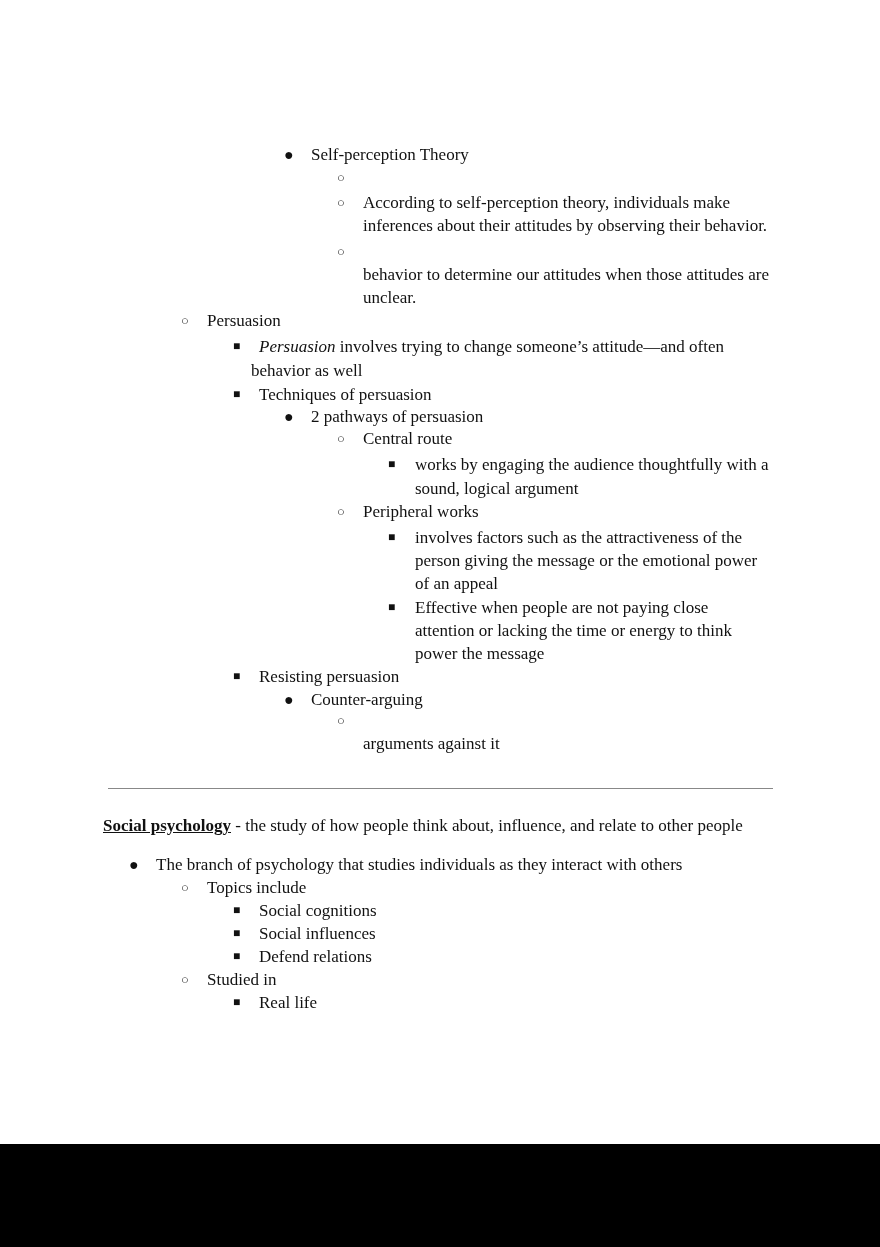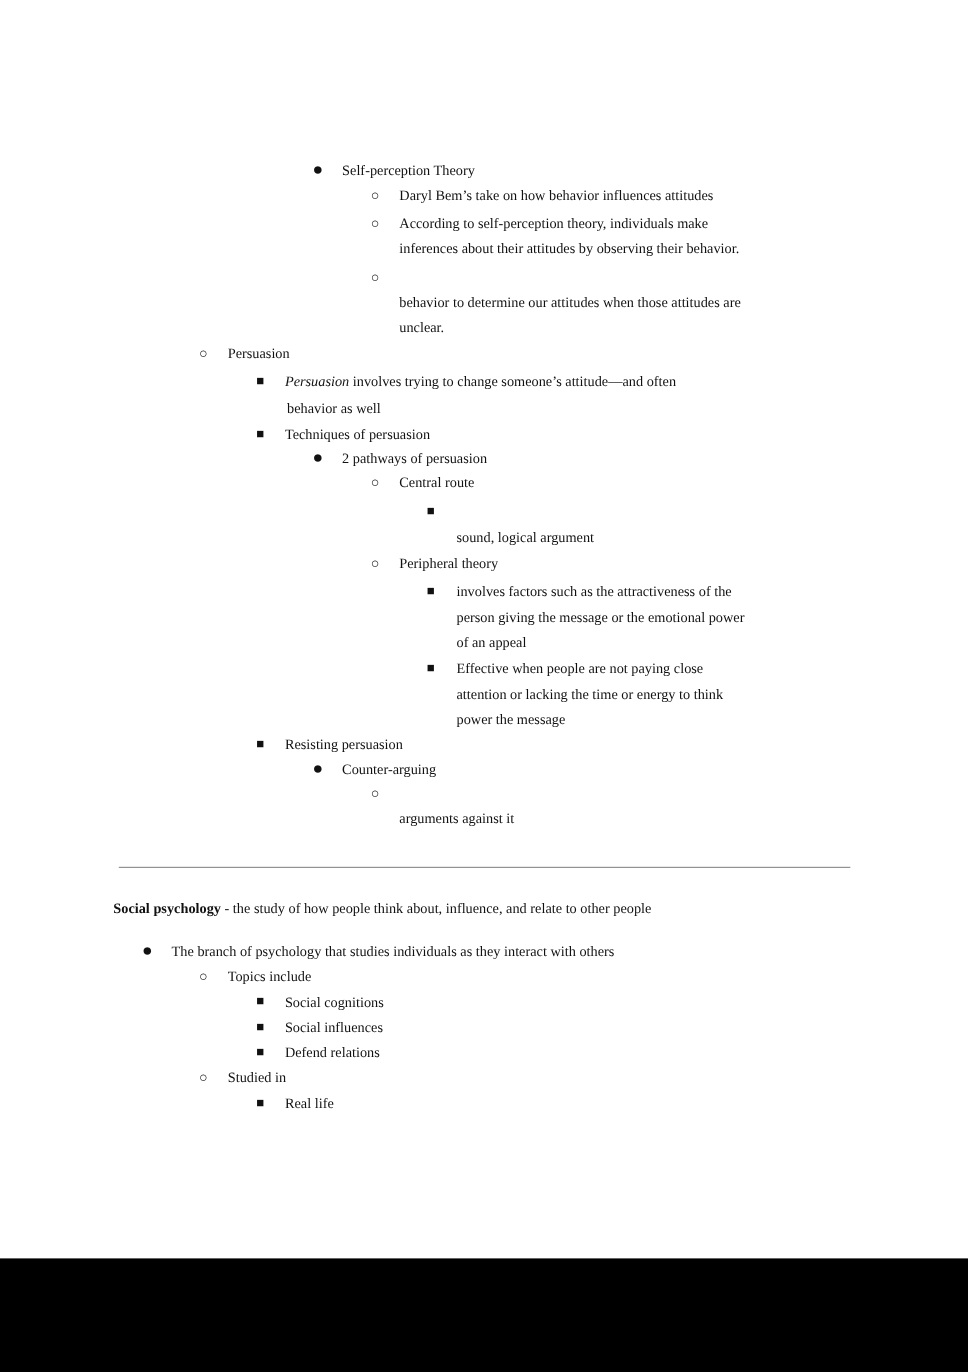--- a/index.html
+++ b/index.html
@@ -2,69 +2,69 @@
 <html><head>
 <meta charset="utf-8">
 <style>
   html, body { margin: 0; padding: 0; }
   body {
     width: 880px; height: 1247px; position: relative; background: #ffffff;
     font-family: "Liberation Serif", "DejaVu Serif", serif; color: #111; overflow: hidden;
   }
   .page { position: absolute; left: 0; top: 0; width: 880px; height: 1144px; background: #fff; }
   .footer-band { position: absolute; left: 0; top: 1144px; width: 880px; height: 103px; background: #000; }
-  .line { position: absolute; font-size: 13px; line-height: 23px; white-space: nowrap; }
+  .line { position: absolute; font-size: 17px; line-height: 23px; white-space: nowrap; }
   .bullet { position: absolute; font-size: 14px; line-height: 23px; }
   .bullet.disc { font-size: 16px; }
   .bullet.circle { font-size: 13px; }
   .bullet.square { font-size: 12px; }
   .divider { position: absolute; left: 108px; top: 788px; width: 665px; height: 0; border-top: 1.5px solid #888; }
-  .term { font-weight: bold; }
+  .term { font-weight: bold; text-decoration: underline; }
   em { font-style: italic; }
 </style>
 </head>
 <body>
 
 <div class="page">
 
   <span class="bullet disc" style="left:284px;top:143px">●</span>
   <span class="line" style="left:311px;top:143px">Self-perception Theory</span>
 
   <span class="bullet circle" style="left:337px;top:166px">○</span>
-  <span class="line" style="left:363px;top:166px">Daryl Bem’s take on how behavior influences attitudes</span>
 
   <span class="bullet circle" style="left:337px;top:191px">○</span>
   <span class="line" style="left:363px;top:191px">According to self-perception theory, individuals make</span>
   <span class="line" style="left:363px;top:214px">inferences about their attitudes by observing their behavior.</span>
 
   <span class="bullet circle" style="left:337px;top:240px">○</span>
   <span class="line" style="left:363px;top:263px">behavior to determine our attitudes when those attitudes are</span>
   <span class="line" style="left:363px;top:286px">unclear.</span>
 
   <span class="bullet circle" style="left:181px;top:309px">○</span>
   <span class="line" style="left:207px;top:309px">Persuasion</span>
 
   <span class="bullet square" style="left:233px;top:335px">■</span>
   <span class="line" style="left:259px;top:335px"><em>Persuasion</em><span> involves trying to change someone’s attitude—and often</span></span>
-  <span class="line" style="left:261px;top:359px">behavior as well</span>
+  <span class="line" style="left:251px;top:359px">behavior as well</span>
 
   <span class="bullet square" style="left:233px;top:383px">■</span>
   <span class="line" style="left:259px;top:383px">Techniques of persuasion</span>
 
   <span class="bullet disc" style="left:284px;top:405px">●</span>
   <span class="line" style="left:311px;top:405px">2 pathways of persuasion</span>
 
   <span class="bullet circle" style="left:337px;top:427px">○</span>
   <span class="line" style="left:363px;top:427px">Central route</span>
 
   <span class="bullet square" style="left:388px;top:453px">■</span>
+  <span class="line" style="left:415px;top:453px">works by engaging the audience thoughtfully with a</span>
   <span class="line" style="left:415px;top:477px">sound, logical argument</span>
 
   <span class="bullet circle" style="left:337px;top:500px">○</span>
-  <span class="line" style="left:363px;top:500px">Peripheral theory</span>
+  <span class="line" style="left:363px;top:500px">Peripheral works</span>
 
   <span class="bullet square" style="left:388px;top:526px">■</span>
   <span class="line" style="left:415px;top:526px">involves factors such as the attractiveness of the</span>
   <span class="line" style="left:415px;top:549px">person giving the message or the emotional power</span>
   <span class="line" style="left:415px;top:572px">of an appeal</span>
 
   <span class="bullet square" style="left:388px;top:596px">■</span>
   <span class="line" style="left:415px;top:619px">attention or lacking the time or energy to think</span>
   <span class="line" style="left:415px;top:596px">Effective when people are not paying close</span>
   <span class="line" style="left:415px;top:642px">power the message</span>

